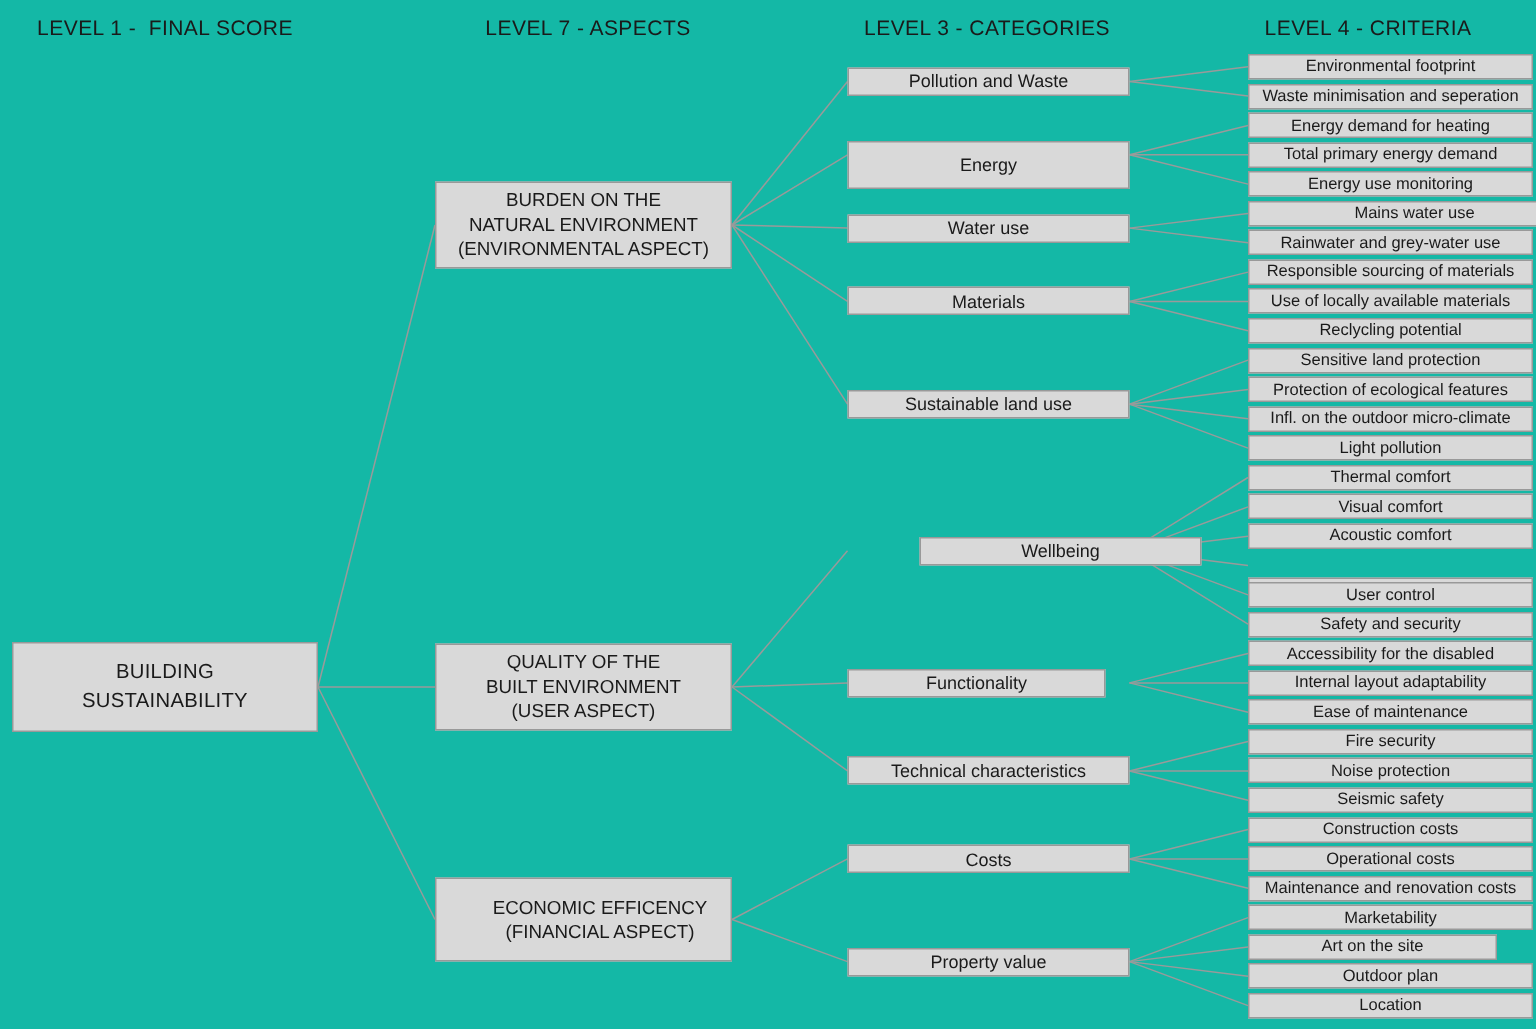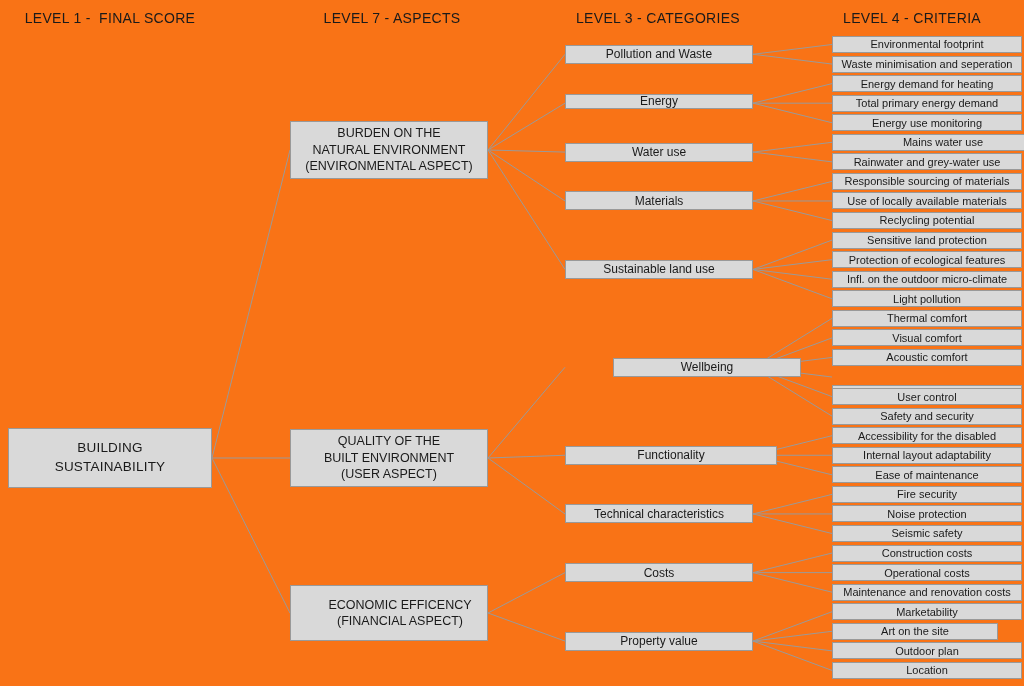--- a/index.html
+++ b/index.html
@@ -1,17 +1,17 @@
 <!DOCTYPE html>
 <html><head>
 <meta charset="utf-8">
 <style>
   html,body{margin:0;padding:0;background:#ffffff;}
   .canvas{
-    position:relative;width:1024px;height:686px;background:#f97316;
+    position:relative;width:1024px;height:686px;background:#14b8a6;
     font-family:"Liberation Sans",sans-serif;overflow:hidden;
   }
   svg.connectors{position:absolute;left:0;top:0;width:1024px;height:686px;}
   svg.connectors line{stroke:#9a9a9a;stroke-width:1;}
   .hdr{
     position:absolute;top:10px;transform:translateX(-50%);
     font-size:14px;color:#1a1a1a;white-space:pre;letter-spacing:.3px;
   }
   .box{
     position:absolute;box-sizing:border-box;
@@ -84,21 +84,21 @@
 
   <div id="boxes">
       <div class="box root" style="left: 8px; top: 428px; width: 204px; height: 60px;">BUILDING
 SUSTAINABILITY</div>
       <div class="box asp" style="left: 290px; top: 121px; width: 198px; height: 58px;">BURDEN ON THE
 NATURAL ENVIRONMENT
 (ENVIRONMENTAL ASPECT)</div>
       <div class="box cat" style="left: 565px; top: 44.78px; width: 188px; height: 19px;">Pollution and Waste</div>
       <div class="box crit" style="left: 832px; top: 36px; width: 190px; height: 17px;">Environmental footprint</div>
       <div class="box crit" style="left: 832px; top: 55.56px; width: 190px; height: 17px;">Waste minimisation and seperation</div>
-      <div class="box cat" style="left: 565px; top: 93.68px; width: 188px; height: 15px;">Energy</div>
+      <div class="box cat" style="left: 565px; top: 93.68px; width: 188px; height: 32px;">Energy</div>
       <div class="box crit" style="left: 832px; top: 75.12px; width: 190px; height: 17px;">Energy demand for heating</div>
       <div class="box crit" style="left: 832px; top: 94.68px; width: 190px; height: 17px;">Total primary energy demand</div>
       <div class="box crit" style="left: 832px; top: 114.24px; width: 190px; height: 17px;">Energy use monitoring</div>
       <div class="box cat" style="left: 565px; top: 142.58px; width: 188px; height: 19px;">Water use</div>
       <div class="box crit" style="left: 832px; top: 133.8px; width: 222px; height: 17px;">Mains water use</div>
       <div class="box crit" style="left: 832px; top: 153.36px; width: 190px; height: 17px;">Rainwater and grey-water use</div>
       <div class="box cat" style="left: 565px; top: 191.48px; width: 188px; height: 19px;">Materials</div>
       <div class="box crit" style="left: 832px; top: 172.92px; width: 190px; height: 17px;">Responsible sourcing of materials</div>
       <div class="box crit" style="left: 832px; top: 192.48px; width: 190px; height: 17px;">Use of locally available materials</div>
       <div class="box crit" style="left: 832px; top: 212.04px; width: 190px; height: 17px;">Reclycling potential</div>
@@ -110,21 +110,21 @@
       <div class="box asp" style="left: 290px; top: 429px; width: 198px; height: 58px;">QUALITY OF THE
 BUILT ENVIRONMENT
 (USER ASPECT)</div>
       <div class="box cat" style="left: 565px; top: 357.74px; width: 188px; height: 19px; margin-left: 48px;">Wellbeing</div>
       <div class="box crit" style="left: 832px; top: 309.84px; width: 190px; height: 17px;">Thermal comfort</div>
       <div class="box crit" style="left: 832px; top: 329.4px; width: 190px; height: 17px;">Visual comfort</div>
       <div class="box crit" style="left: 832px; top: 348.96px; width: 190px; height: 17px;">Acoustic comfort</div>
       <div class="box crit" style="left: 832px; top: 368.52px; width: 190px; height: 17px; margin-top: 16px;">Ventilation</div>
       <div class="box crit" style="left: 832px; top: 388.08px; width: 190px; height: 17px;">User control</div>
       <div class="box crit" style="left: 832px; top: 407.64px; width: 190px; height: 17px;">Safety and security</div>
-      <div class="box cat" style="left: 565px; top: 445.76px; width: 212px; height: 19px;">Functionality</div>
+      <div class="box cat" style="left: 565px; top: 445.76px; width: 172px; height: 19px;">Functionality</div>
       <div class="box crit" style="left: 832px; top: 427.2px; width: 190px; height: 17px; text-align: right;">Accessibility for the disabled</div>
       <div class="box crit" style="left: 832px; top: 446.76px; width: 190px; height: 17px;">Internal layout adaptability</div>
       <div class="box crit" style="left: 832px; top: 466.32px; width: 190px; height: 17px;">Ease of maintenance</div>
       <div class="box cat" style="left: 565px; top: 504.44px; width: 188px; height: 19px;">Technical characteristics</div>
       <div class="box crit" style="left: 832px; top: 485.88px; width: 190px; height: 17px;">Fire security</div>
       <div class="box crit" style="left: 832px; top: 505.44px; width: 190px; height: 17px;">Noise protection</div>
       <div class="box crit" style="left: 832px; top: 525px; width: 190px; height: 17px;">Seismic safety</div>
       <div class="box asp" style="left: 290px; top: 585px; width: 198px; height: 56px; padding-left: 22px;">ECONOMIC EFFICENCY
 (FINANCIAL ASPECT)</div>
       <div class="box cat" style="left: 565px; top: 563.12px; width: 188px; height: 19px;">Costs</div>

